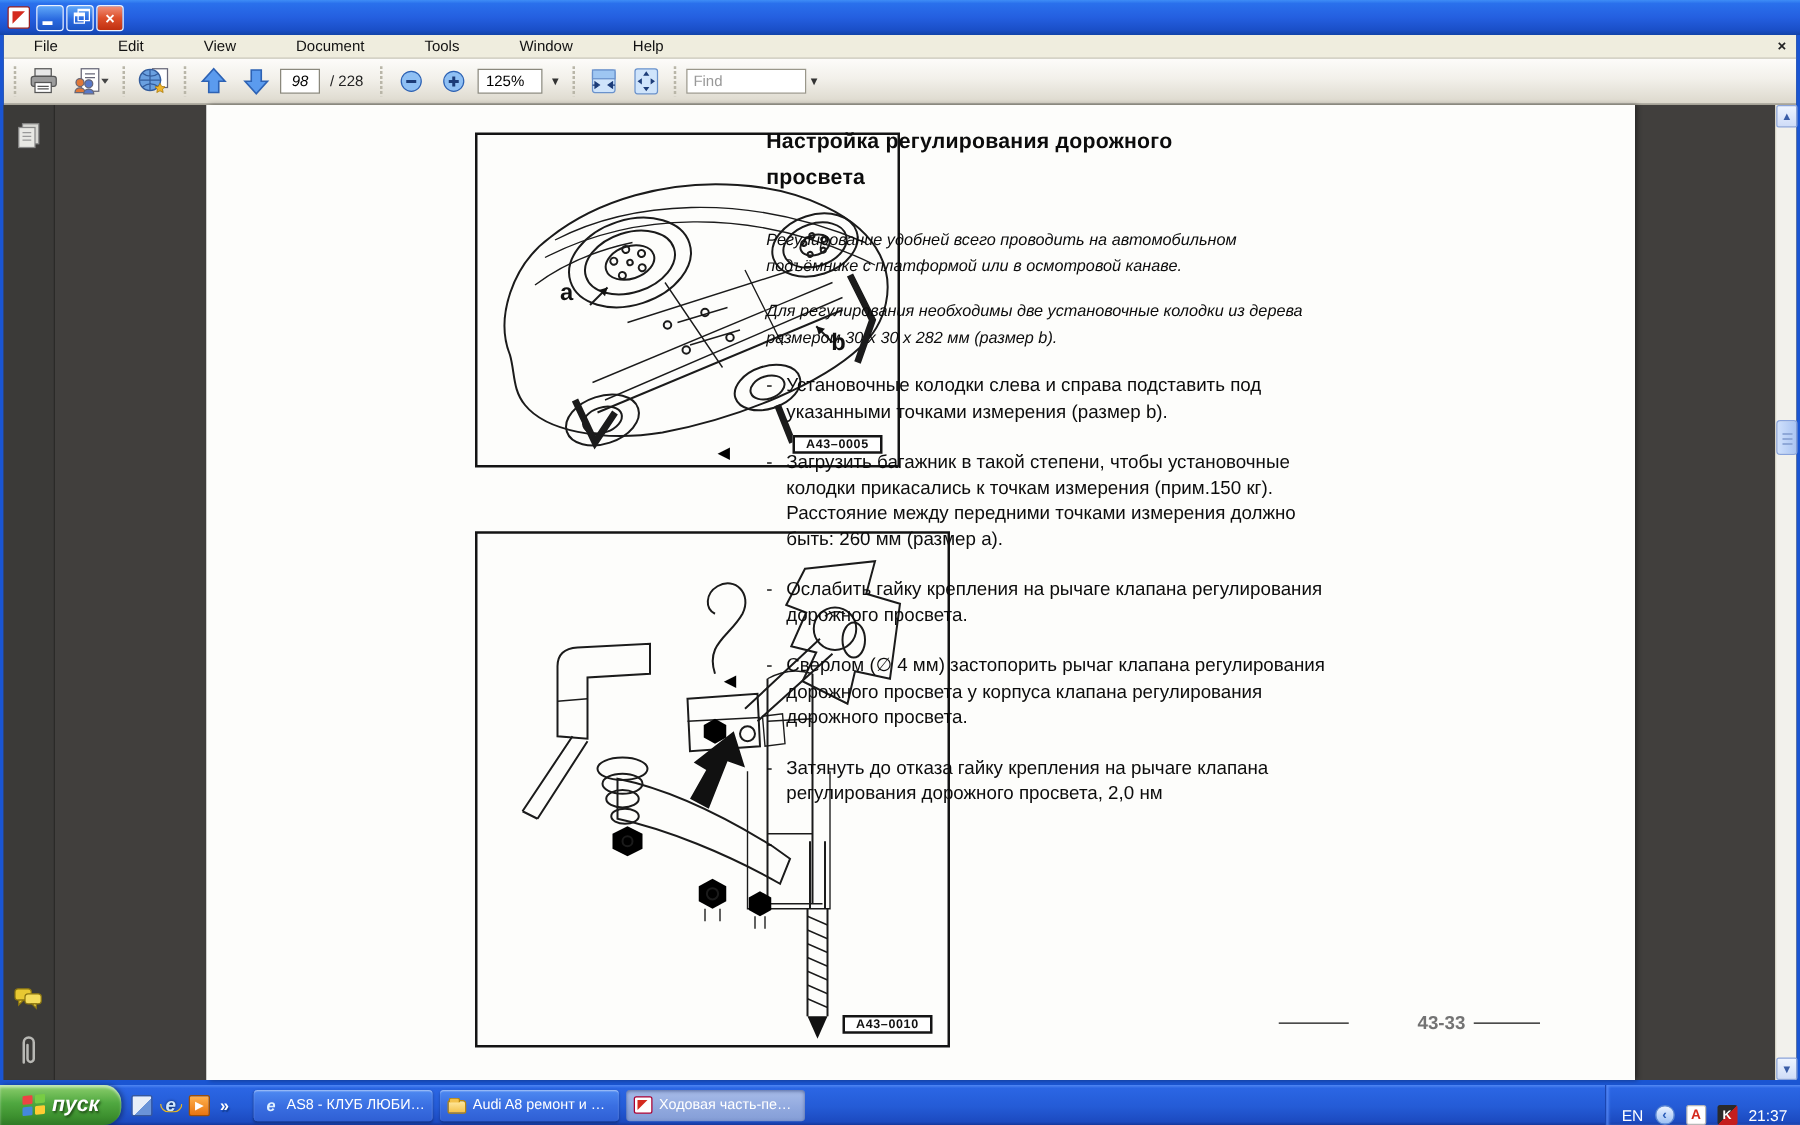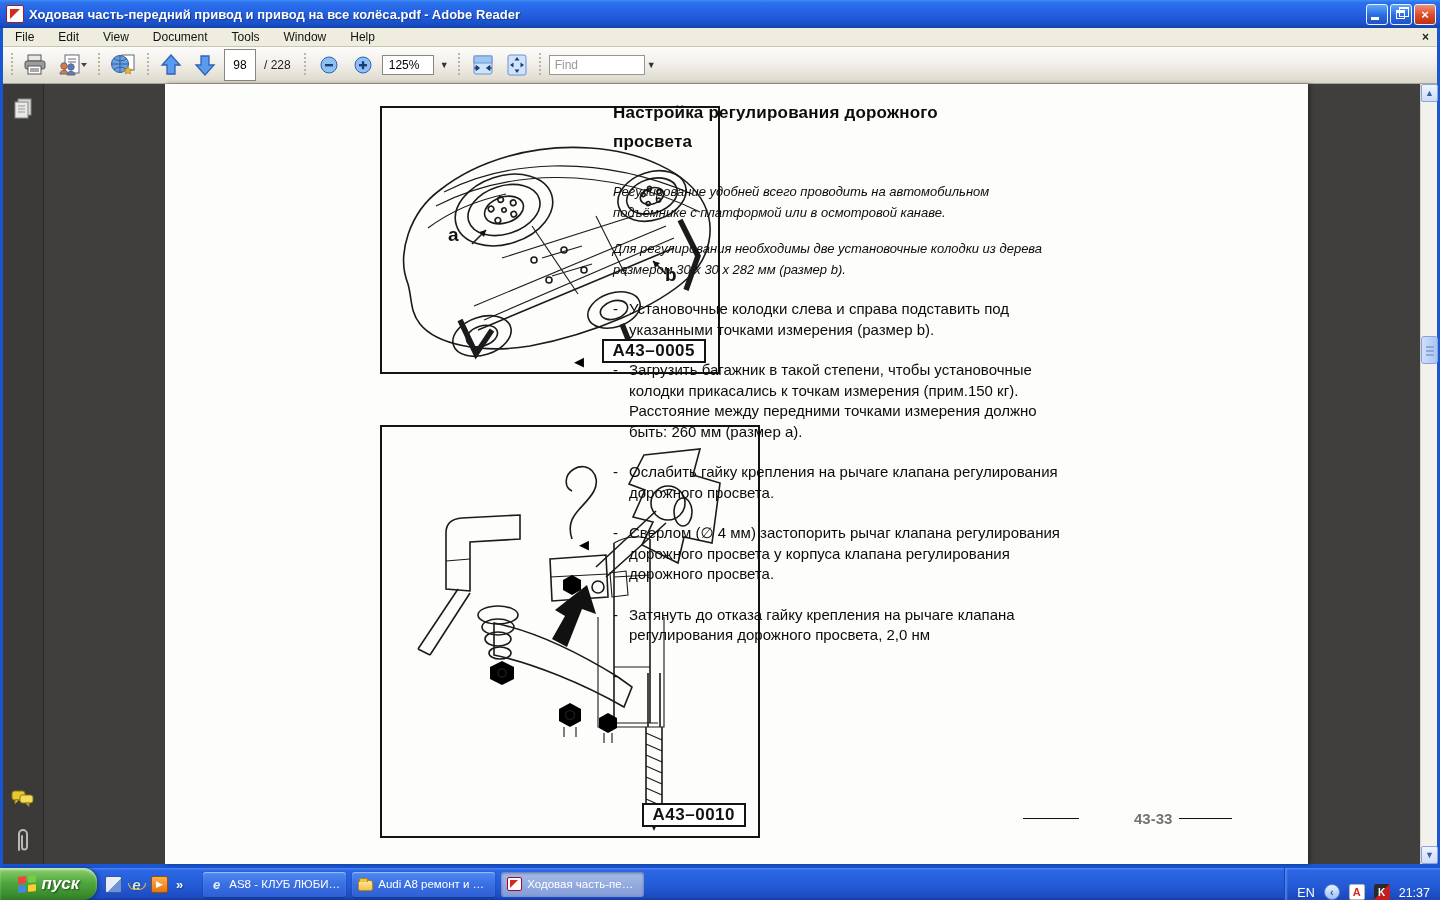--- a/index.html
+++ b/index.html
@@ -19,31 +19,31 @@
     background:linear-gradient(180deg,#5fa8f8 0%,#2a6ae0 55%,#1c54c4 100%);
     color:#fff; font-size:12px; display:flex; align-items:center; justify-content:center; position:relative; }
   .win-btn.close { background:linear-gradient(180deg,#f09078 0%,#dd4f2a 50%,#c03010 100%); font-weight:bold; font-size:13px; }
   .glyph-min { position:absolute; left:4px; bottom:4px; width:8px; height:3px; background:#fff; }
   .glyph-restore { position:absolute; left:5px; top:5px; width:9px; height:9px; border:1px solid #fff; border-top-width:3px; background:transparent; }
   .glyph-restore::before { content:""; position:absolute; left:2px; top:-6px; width:8px; height:7px; border:1px solid #fff; border-top-width:2px; }
 
   
   .menubar { position:absolute; left:3px; top:28px; width:1434px; height:19px; background:#efedde;
     border-bottom:1px solid #c9c6b8; display:flex; align-items:center; font-size:12px; color:#111; }
-  .menu-item { padding:2px 12px; }
+  .menu-item { padding:2px 24px; }
   .menu-close { margin-left:auto; margin-right:8px; font-weight:bold; font-size:12px; color:#222; }
 
   
   .toolbar { position:absolute; left:3px; top:47px; width:1434px; height:37px;
     background:linear-gradient(180deg,#fdfcfa 0%,#f2f0ea 45%,#dcd8cc 100%);
     border-bottom:1px solid #a7a498; display:flex; align-items:center; gap:4px; padding:0 4px; }
   .tb-sep { width:5px; height:24px; margin:0 2px;
     background-image:repeating-linear-gradient(180deg,#b9b6a8 0 2px,transparent 2px 4px); background-size:2px 100%; background-repeat:no-repeat; background-position:center; }
   .tb-btn { height:28px; min-width:30px; display:flex; align-items:center; justify-content:center; border-radius:3px; padding:0 3px; }
-  .page-box { width:32px; height:32px; border:1px solid #8a887c; background:#fff; text-align:center; font-size:12px; font-family:"Liberation Sans",sans-serif; }
+  .page-box { width:32px; height:20px; border:1px solid #8a887c; background:#fff; text-align:center; font-size:12px; font-family:"Liberation Sans",sans-serif;font-style:italic; }
   .page-total { font-size:12px; color:#222; padding:0 6px 0 4px; white-space:nowrap; }
   .zoom-box { width:52px; height:20px; border:1px solid #8a887c; background:#fff; font-size:12px; display:flex; align-items:center; padding-left:6px; }
   .drop-arrow { width:13px; height:20px; display:flex; align-items:center; justify-content:center; font-size:9px; color:#333; }
   .find-wrap { display:flex; align-items:flex-start; }
   .find-input { width:96px; height:20px; border:1px solid #9a978a; background:#fff; font-size:12px; padding:0 5px; color:#555; font-family:"Liberation Sans",sans-serif; }
   .find-input::placeholder { color:#999; }
 
   
   .win-border-l { position:absolute; left:0; top:28px; width:3px; height:840px; background:#1a55d2; }
   .win-border-r { position:absolute; right:0; top:28px; width:3px; height:840px; background:#1a55d2; }
@@ -60,21 +60,21 @@
   .scroll-btn { position:absolute; left:0; width:17px; height:18px; background:linear-gradient(180deg,#eef4ff,#cfdcf8); border:1px solid #8aa4dc; border-radius:2px;
     color:#3a5da8; font-size:9px; display:flex; align-items:center; justify-content:center; }
   .scroll-thumb { position:absolute; left:0; top:252px; width:17px; height:28px; background:linear-gradient(90deg,#cfe0fc,#aac4f2); border:1px solid #88a3dc; border-radius:3px; }
   .scroll-thumb::after { content:""; position:absolute; left:4px; top:9px; width:8px; height:10px;
     background-image:repeating-linear-gradient(180deg,#8fa8d8 0 2px,transparent 2px 4px); }
 
   
   .figure { position:absolute; border:2px solid #141414; background:#fdfdfb; }
   .fig1 { left:215px; top:22px; width:340px; height:268px; }
   .fig2 { left:215px; top:341px; width:380px; height:413px; }
-  .fig-label { position:absolute; right:12px; bottom:9px; border:2px solid #141414; padding:0 9px; font-size:17px; font-weight:600; color:#111; background:#fff; letter-spacing:.5px;margin-top:16px; }
+  .fig-label { position:absolute; right:12px; bottom:9px; border:2px solid #141414; padding:0 9px; font-size:10px; font-weight:600; color:#111; background:#fff; letter-spacing:.5px;margin-top:16px; }
   .callout { position:absolute; font-size:19px; font-weight:bold; color:#111; }
   .rev-marker { position:absolute; font-size:13px; color:#000; }
 
   .text-col { position:absolute; left:448px; top:14px; width:470px; color:#0c0c0c; }
   .doc-h1 { font-size:17px; font-weight:bold; line-height:29px; width:360px; margin-bottom:26px; letter-spacing:.2px; }
   .doc-note-label { font-size:15px; font-weight:bold; font-style:italic; margin-bottom:19px; }
   .doc-para { font-size:13px; font-style:italic; line-height:20.5px; width:432px; margin-bottom:16px; }
   .doc-para.second { margin-bottom:19px; }
   .step { display:flex; font-size:15px; line-height:20.5px; width:452px; margin-bottom:20px; }
   .step .marker { width:16px; flex:0 0 16px; }
@@ -130,21 +130,20 @@
   .tray-kav { background:linear-gradient(135deg,#2a2a2a 0 50%,#c41e1e 50%); color:#fff; font-size:10px; }
   .tray-clock { color:#fff; font-size:12.5px; }
 </style>
 </head>
 <body>
 
 <div id="app">
 
   <div class="titlebar">
     <span class="doc-icon"></span>
-    <span class="title-text">Ходовая часть-передний привод и привод на все колёса.pdf - Adobe Reader</span>
     <span class="win-btns">
       <span class="win-btn">
           <i class="glyph-min"></i>
         </span>
       <span class="win-btn">
           <i class="glyph-restore"></i>
         </span>
       <span class="win-btn close">×</span>
     </span>
   </div>

